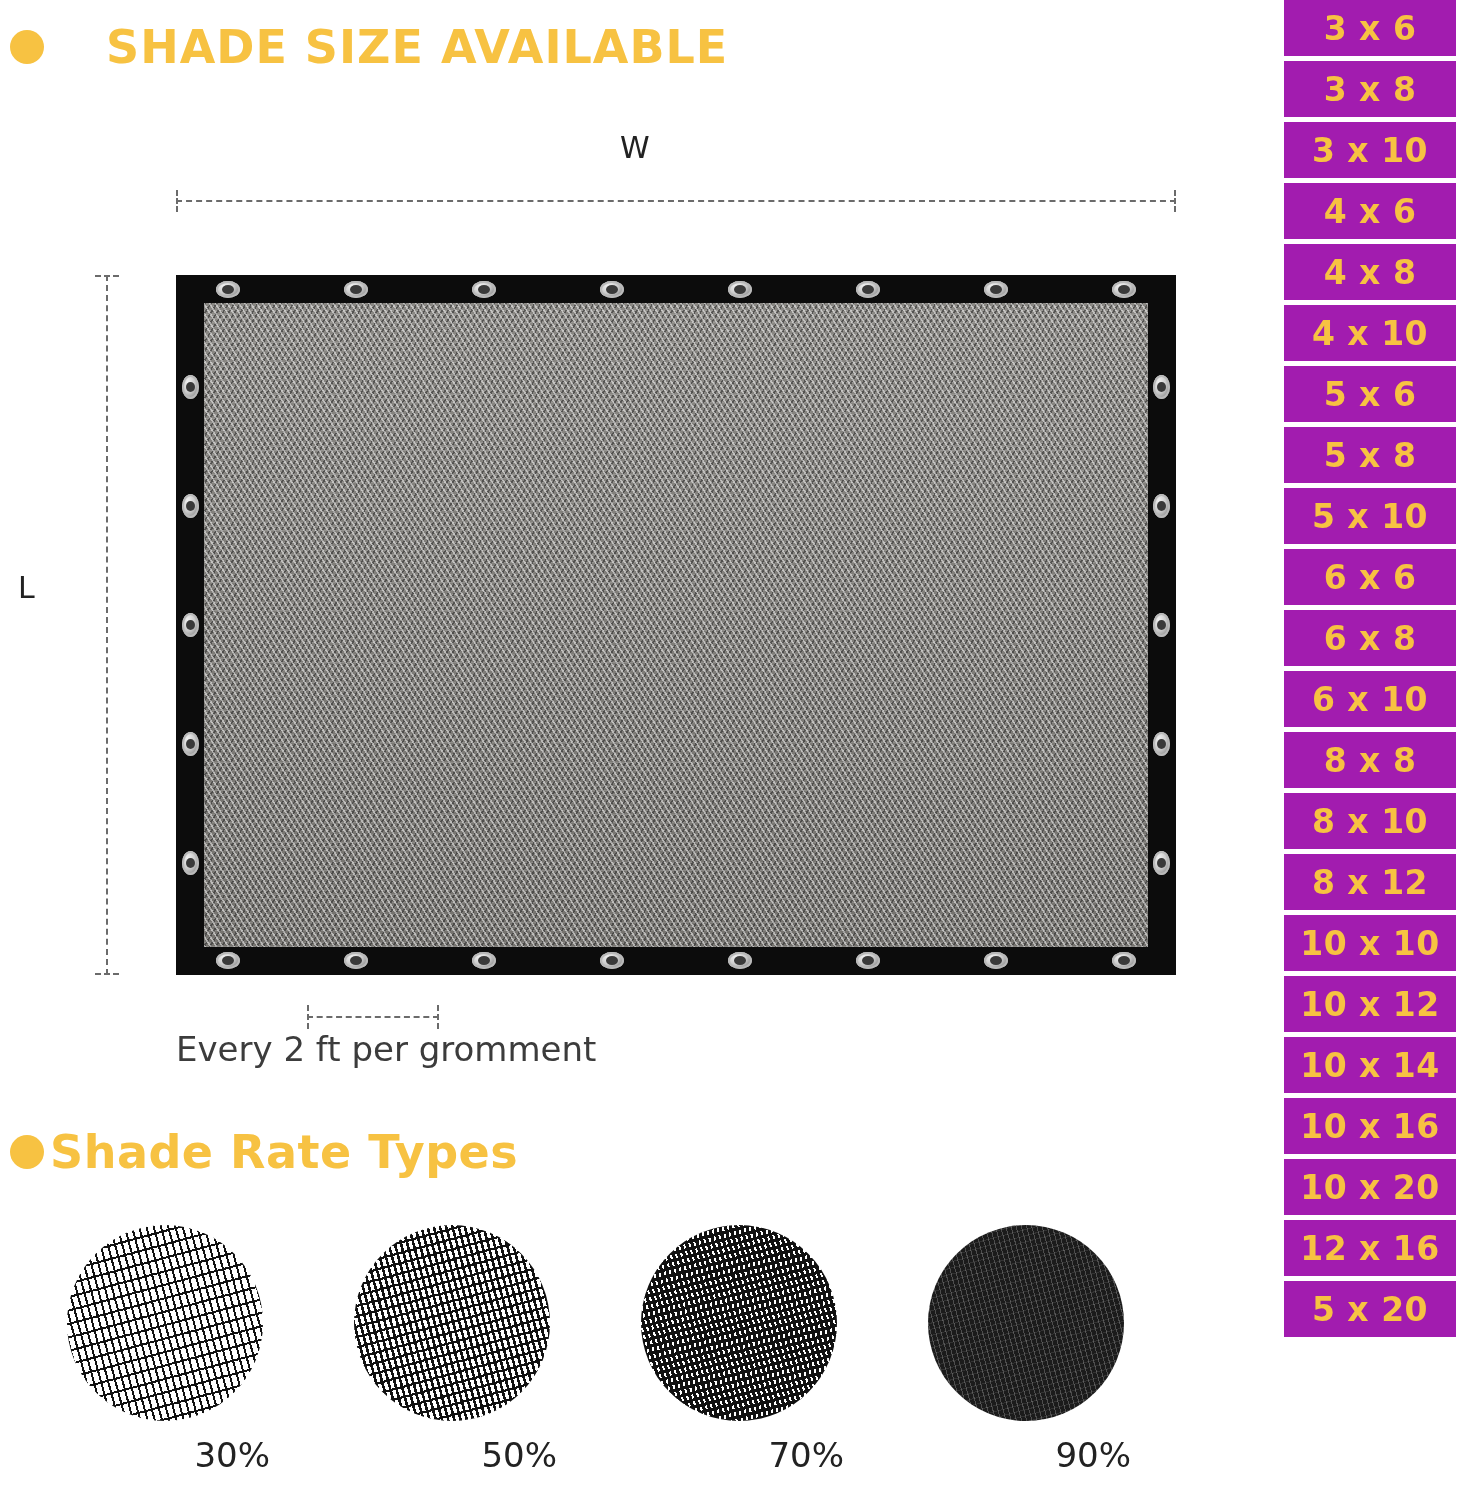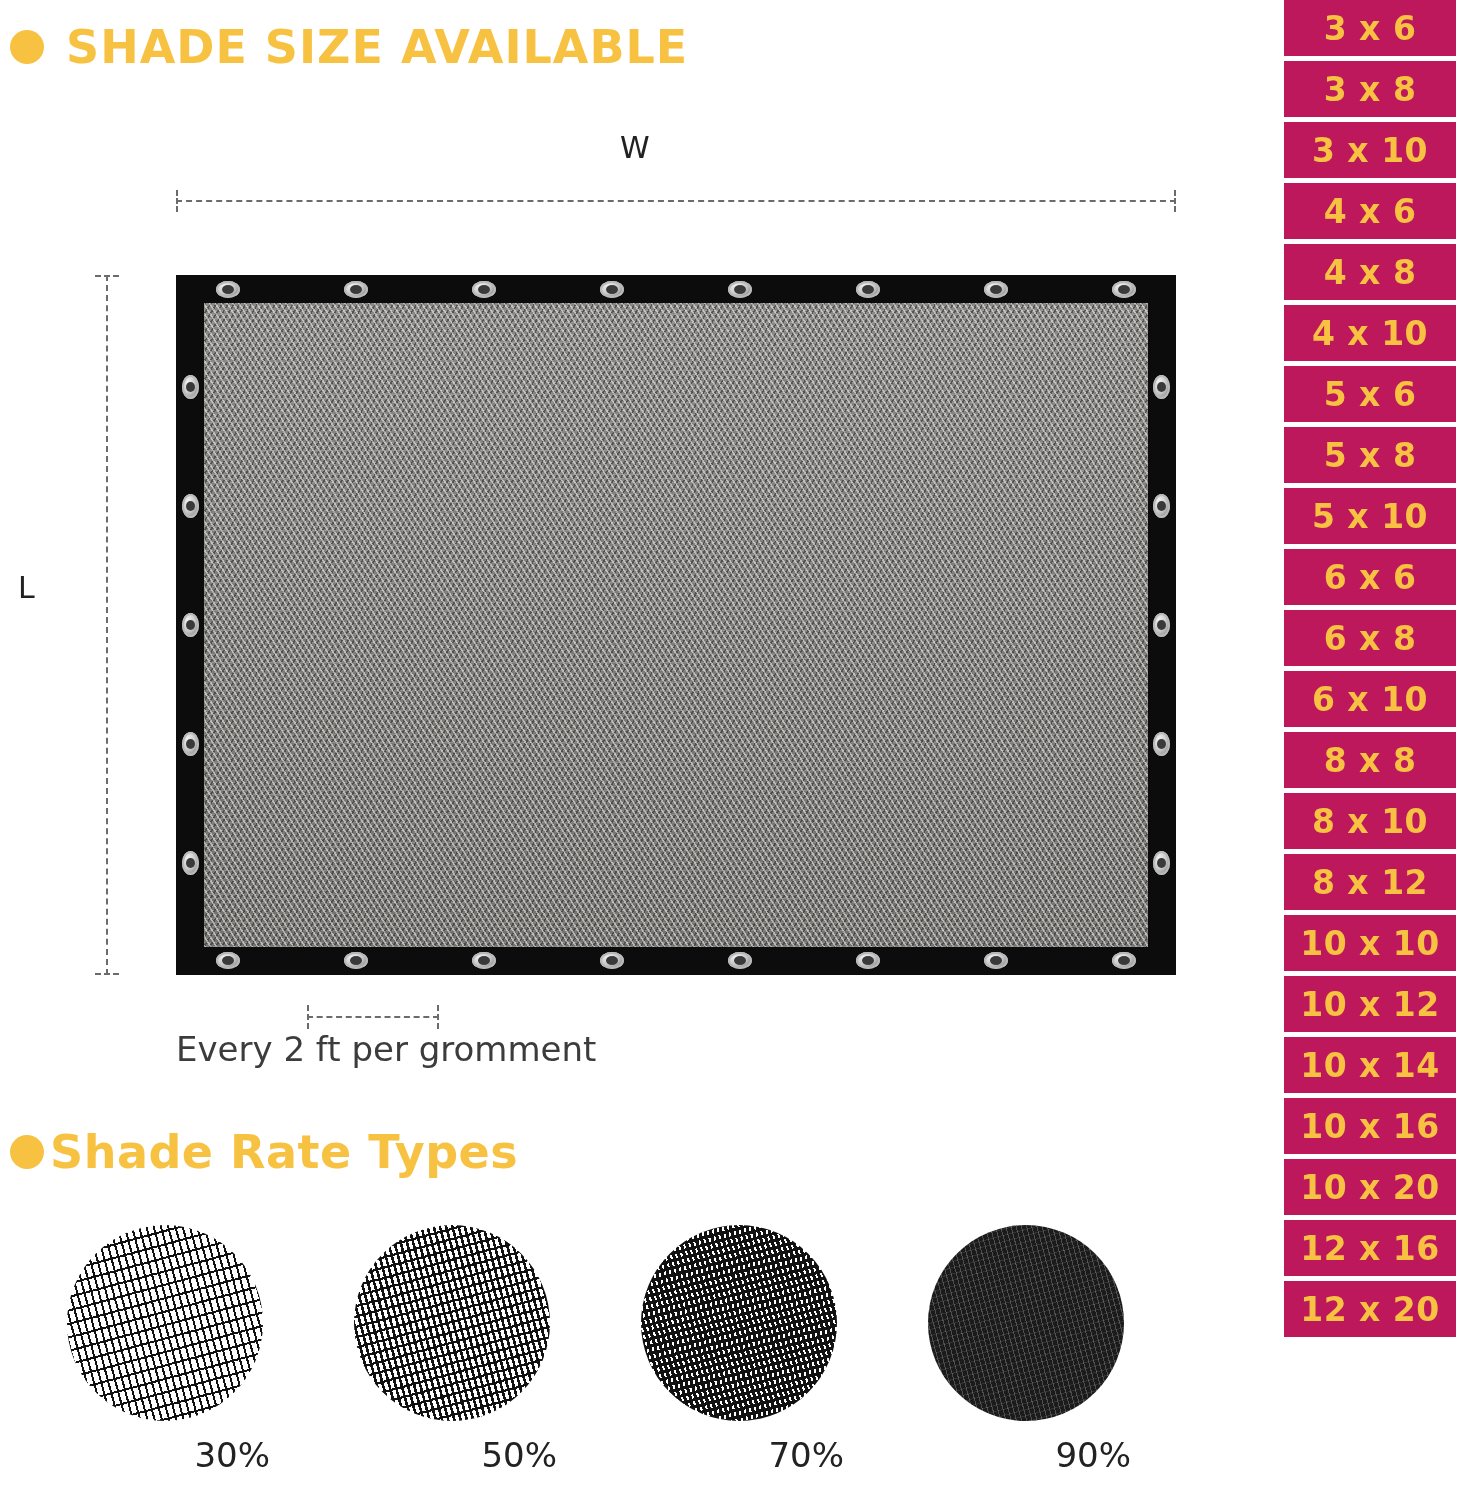--- a/index.html
+++ b/index.html
@@ -29,20 +29,21 @@
     flex: 0 0 auto;
   }
   .title-text {
     color: #f7c242;
     font-weight: bold;
     letter-spacing: 0.5px;
   }
   #title-shade-size {
     left: 10px;
     top: 20px;
+    gap: 40px;
   }
   #title-shade-size .title-text {
     font-size: 46px;
     margin-left: 22px;
     letter-spacing: 1px;
   }
   #title-shade-rate {
     left: 10px;
     top: 1125px;
   }
@@ -265,21 +266,21 @@
     position: absolute;
     right: 4px;
     top: 0;
     width: 172px;
     display: flex;
     flex-direction: column;
     gap: 5px;
   }
   .size-chip {
     height: 56px;
-    background: #be185d;
+    background: #a21caf;
     color: #f7c242;
     font-size: 33px;
     font-weight: bold;
     display: flex;
     align-items: center;
     justify-content: center;
     letter-spacing: 0.5px;
   }
 </style>
 </head>
@@ -388,14 +389,14 @@
     <div class="size-chip">6 x 10</div>
     <div class="size-chip">8 x 8</div>
     <div class="size-chip">8 x 10</div>
     <div class="size-chip">8 x 12</div>
     <div class="size-chip">10 x 10</div>
     <div class="size-chip">10 x 12</div>
     <div class="size-chip">10 x 14</div>
     <div class="size-chip">10 x 16</div>
     <div class="size-chip">10 x 20</div>
     <div class="size-chip">12 x 16</div>
-    <div class="size-chip">12 x 20</div>
+    <div class="size-chip">5 x 20</div>
   </div>
 
 </body></html>

